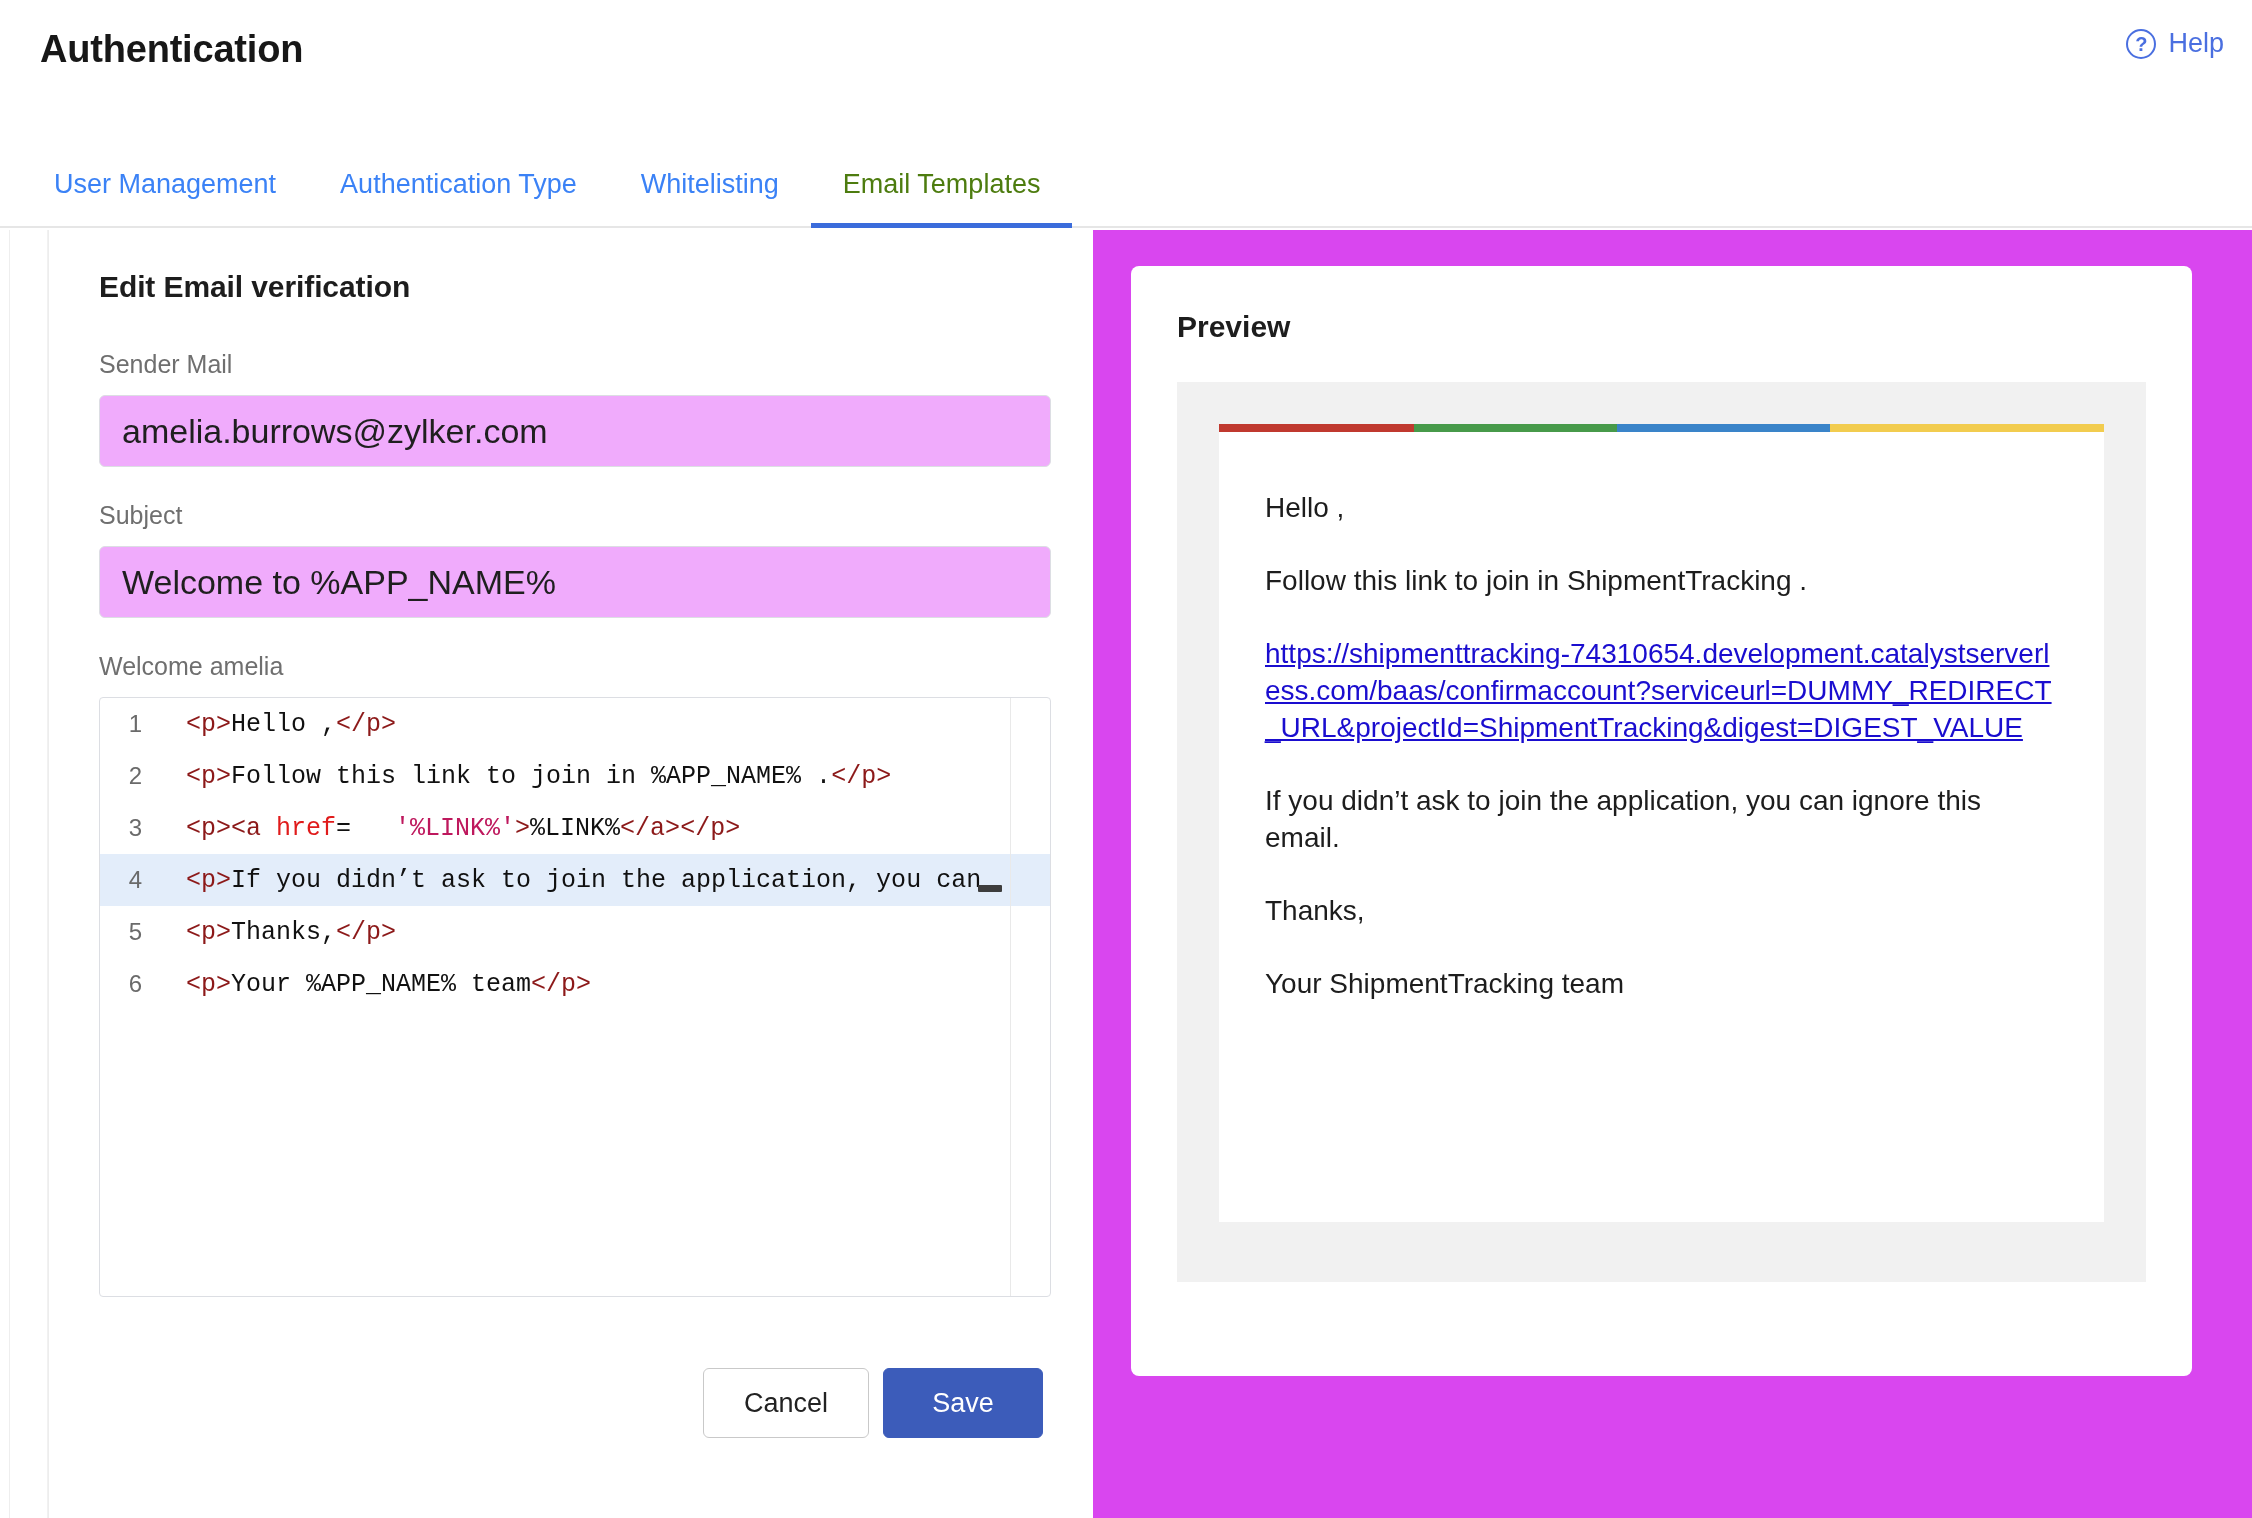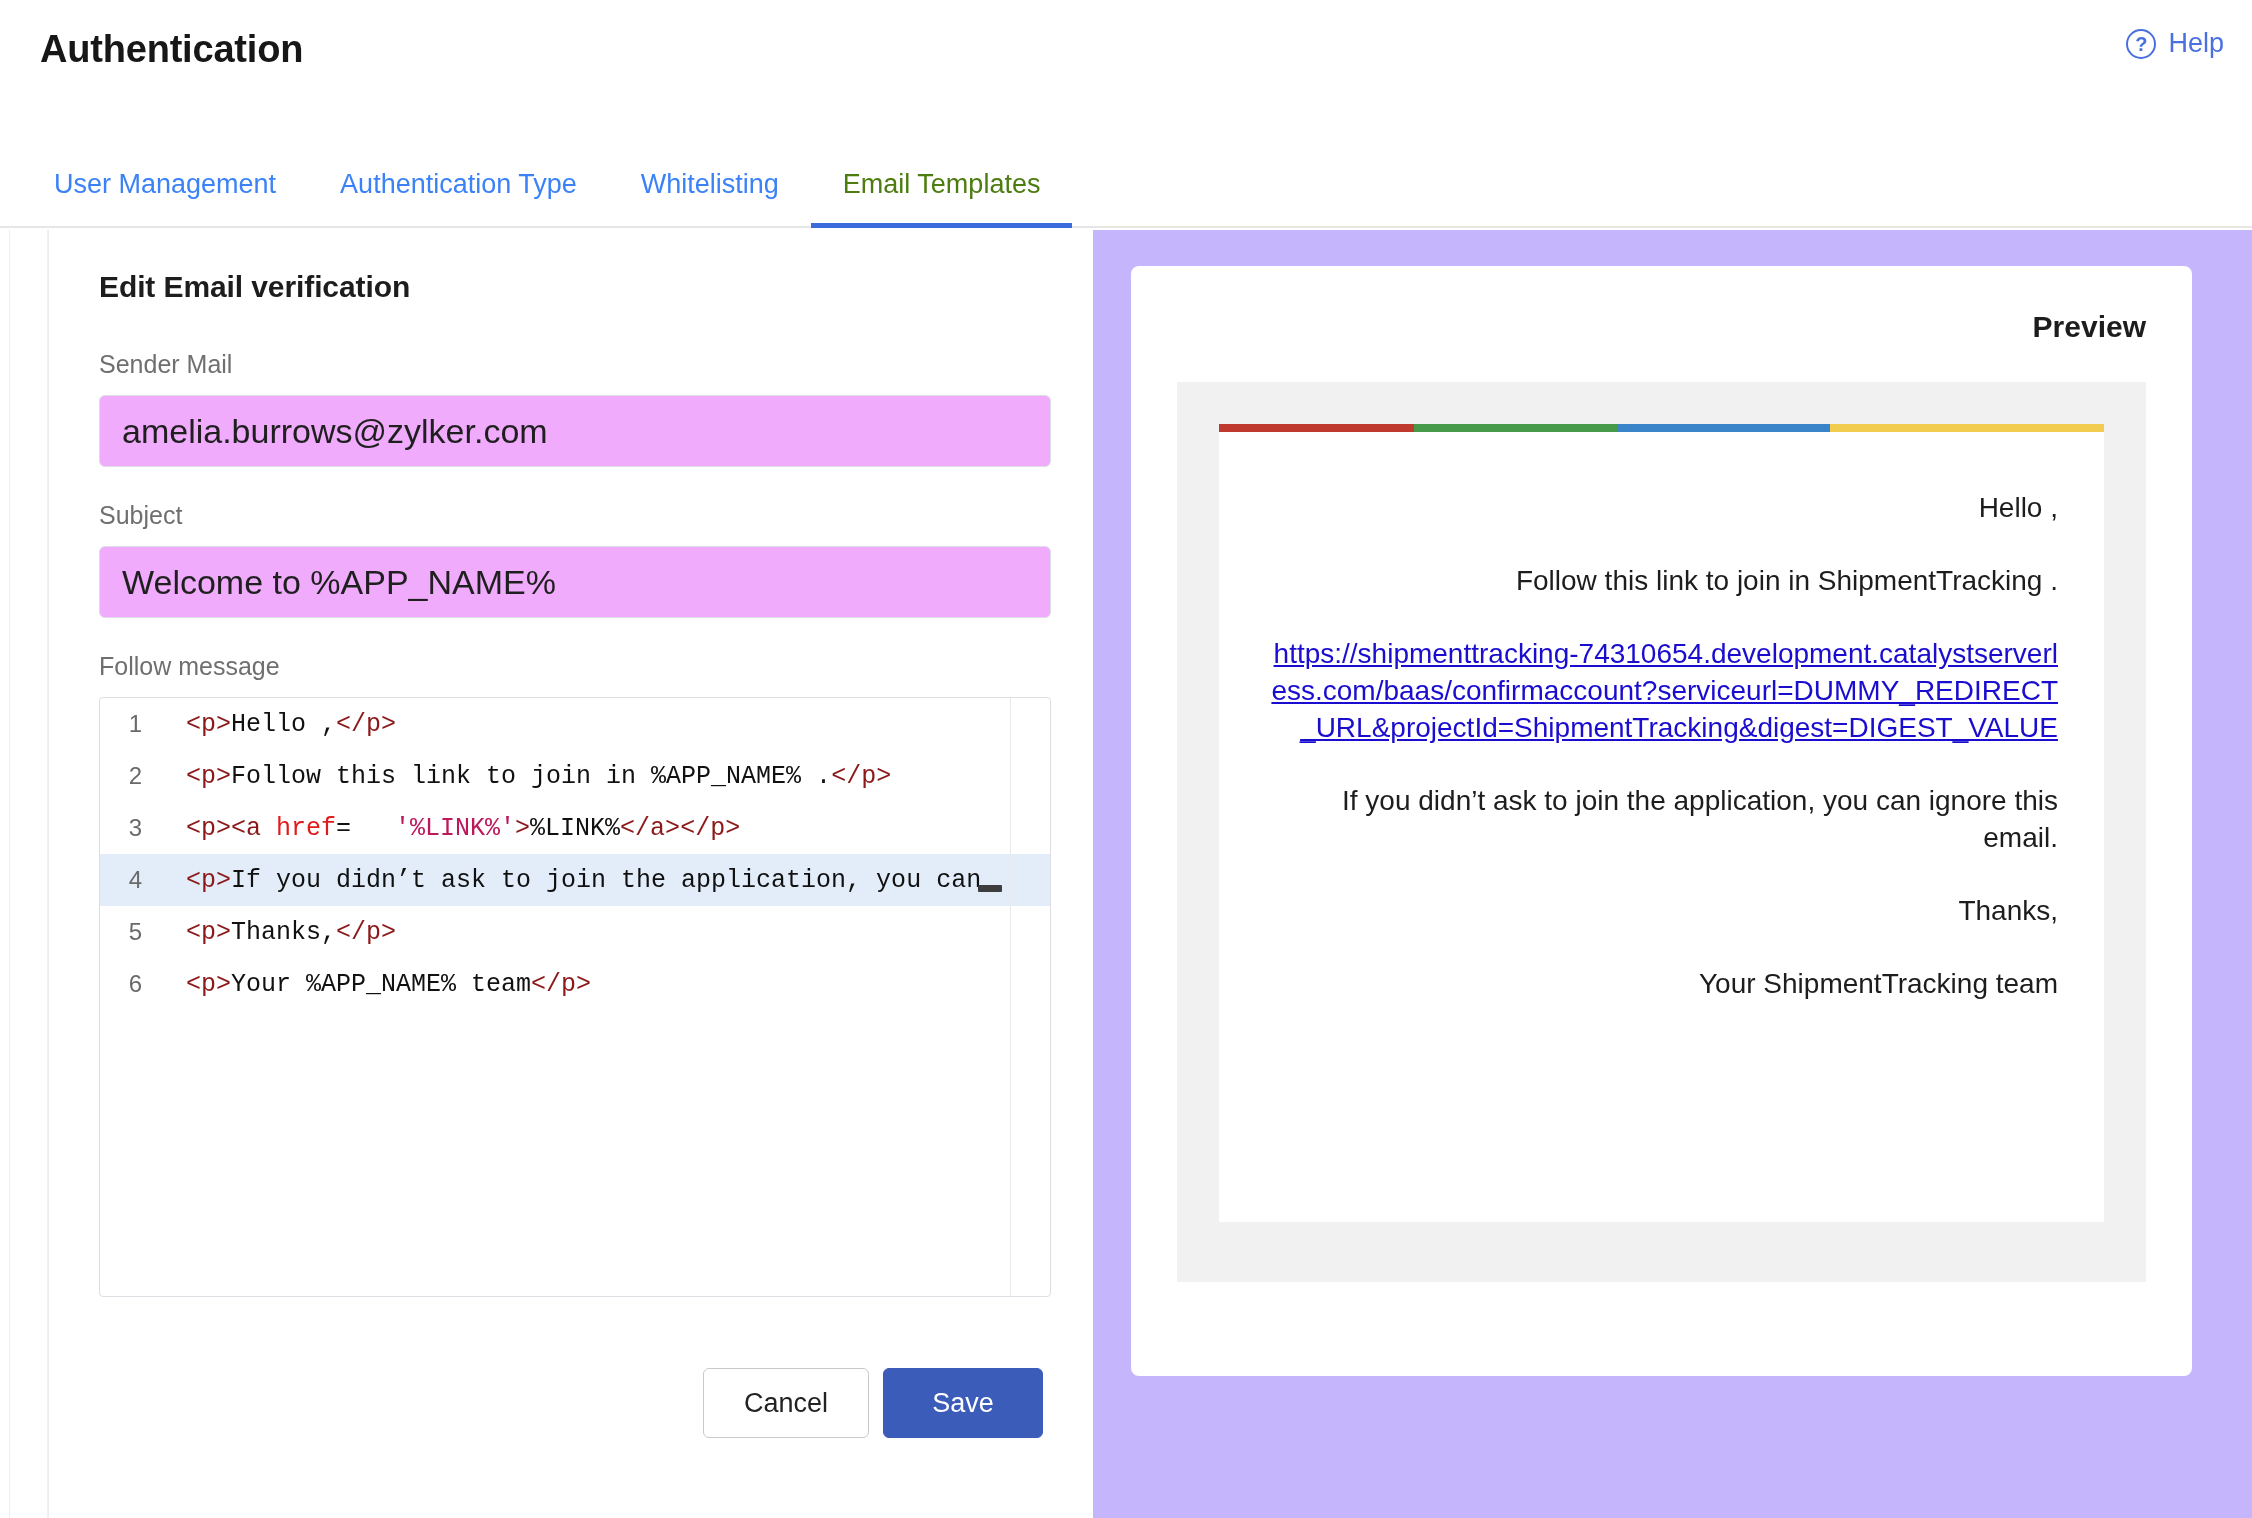--- a/index.html
+++ b/index.html
@@ -257,23 +257,22 @@
     border: 1px solid #3c5cba;
     color: #ffffff;
     width: 160px;
   }
 
   
   .right-col {
     position: relative;
     flex: 1;
     height: 100%;
-    background: #c4b5fd;
+    background: #d946ef;
     padding: 36px 60px 0 38px;
-    text-align: right;
   }
   .preview-card {
     position: relative;
     width: 100%;
     height: 1110px;
     background: #ffffff;
     border-radius: 8px;
     padding: 44px 46px 0 46px;
   }
   .preview-title {
@@ -352,21 +351,21 @@
           <div class="field-label">Sender Mail</div>
           <div class="text-input" placeholder="Sender Mail">amelia.burrows@zylker.com</div>
         </div>
 
         <div class="field-block">
           <div class="field-label">Subject</div>
           <div class="text-input" placeholder="Subject">Welcome to %APP_NAME%</div>
         </div>
 
         <div class="field-block">
-          <div class="field-label">Follow message</div>
+          <div class="field-label">Welcome amelia</div>
           <div class="editor-wrap">
             <div id="code-lines">
                 <div class="code-line"><span class="ln">1</span><span class="code-body"><span class="tg">&lt;p&gt;</span><span class="tx">Hello ,</span><span class="tg">&lt;/p&gt;</span></span></div>
                 <div class="code-line"><span class="ln">2</span><span class="code-body"><span class="tg">&lt;p&gt;</span><span class="tx">Follow this link to join in %APP_NAME% .</span><span class="tg">&lt;/p&gt;</span></span></div>
                 <div class="code-line"><span class="ln">3</span><span class="code-body"><span class="tg">&lt;p&gt;&lt;a </span><span class="at">href</span><span class="tx">=</span><span class="st">'%LINK%'</span><span class="tg">&gt;</span><span class="tx">%LINK%</span><span class="tg">&lt;/a&gt;</span><span class="tg">&lt;/p&gt;</span></span></div>
                 <div class="code-line selected"><span class="ln">4</span><span class="code-body"><span class="tg">&lt;p&gt;</span><span class="tx">If you didn’t ask to join the application, you can</span></span></div>
                 <div class="code-line"><span class="ln">5</span><span class="code-body"><span class="tg">&lt;p&gt;</span><span class="tx">Thanks,</span><span class="tg">&lt;/p&gt;</span></span></div>
                 <div class="code-line"><span class="ln">6</span><span class="code-body"><span class="tg">&lt;p&gt;</span><span class="tx">Your %APP_NAME% team</span><span class="tg">&lt;/p&gt;</span></span></div>
               </div>
             <div class="editor-guide"></div>

